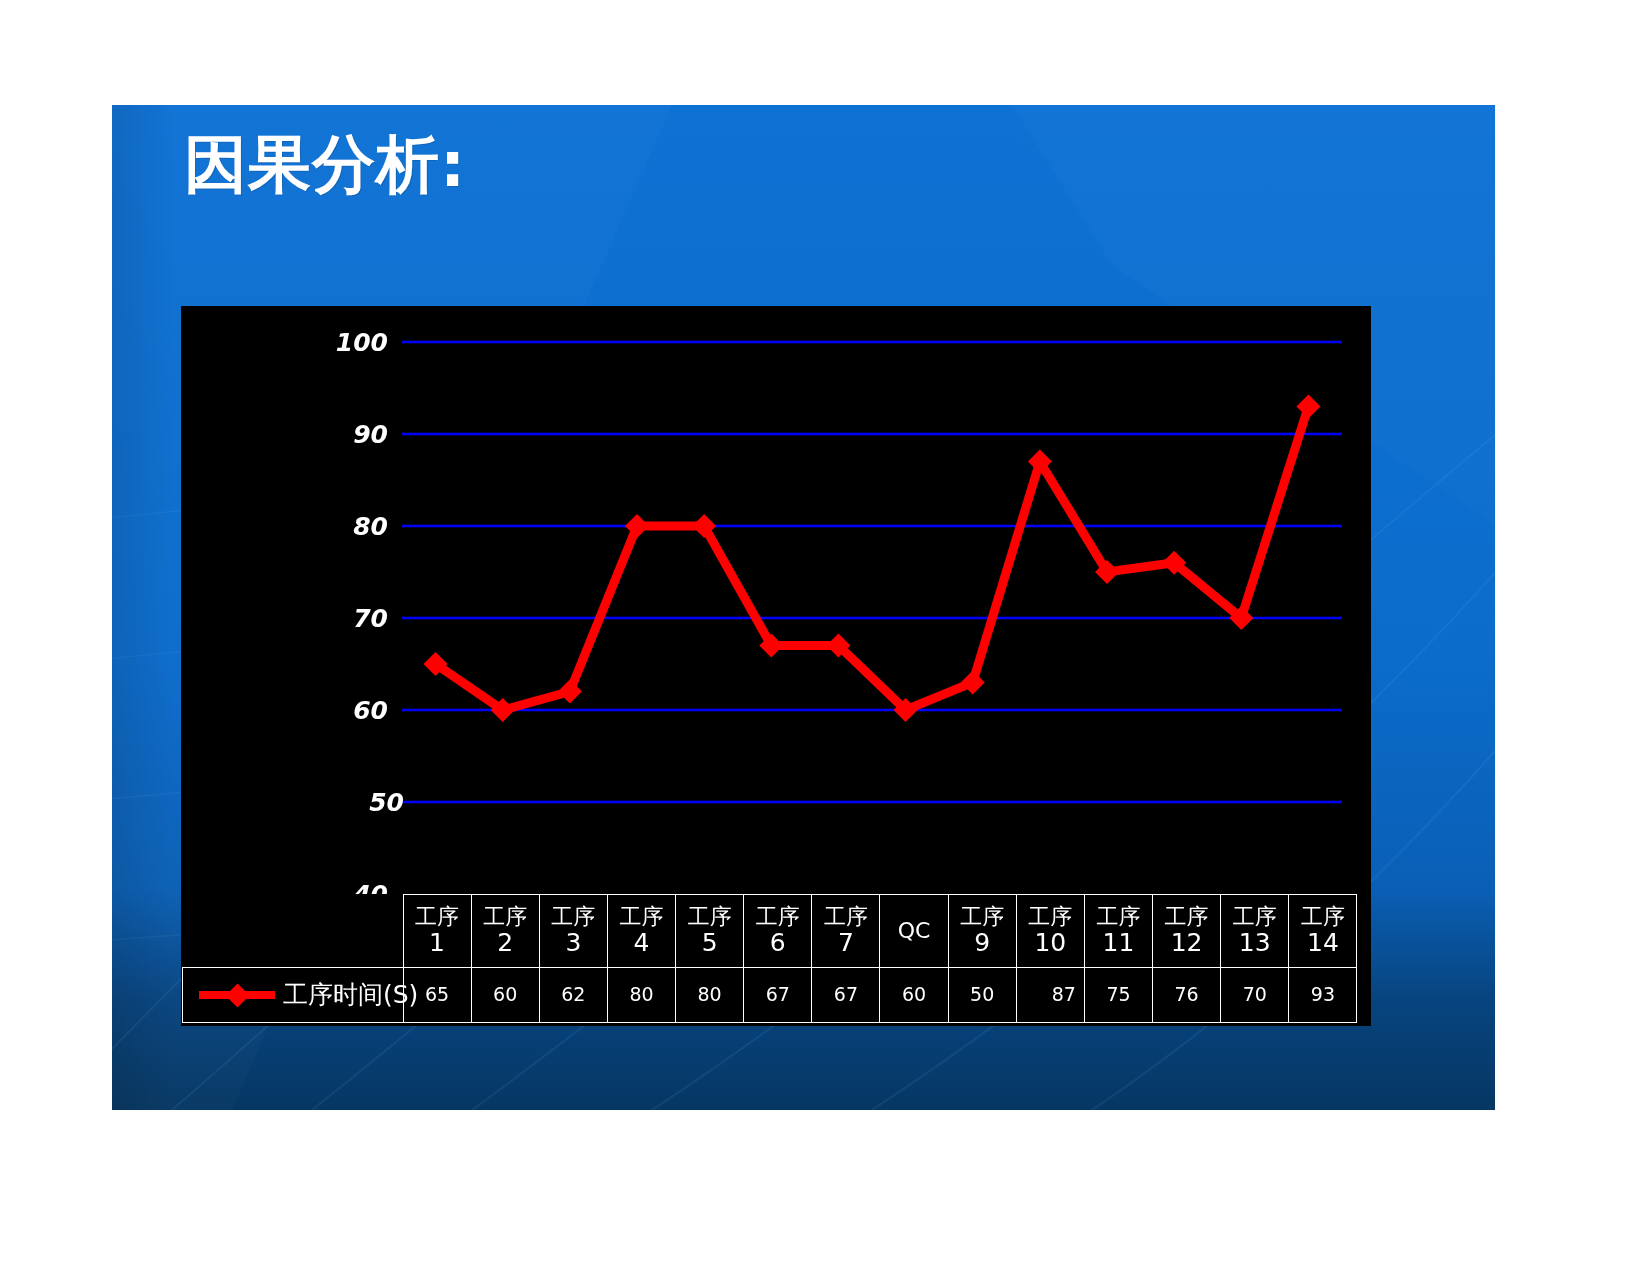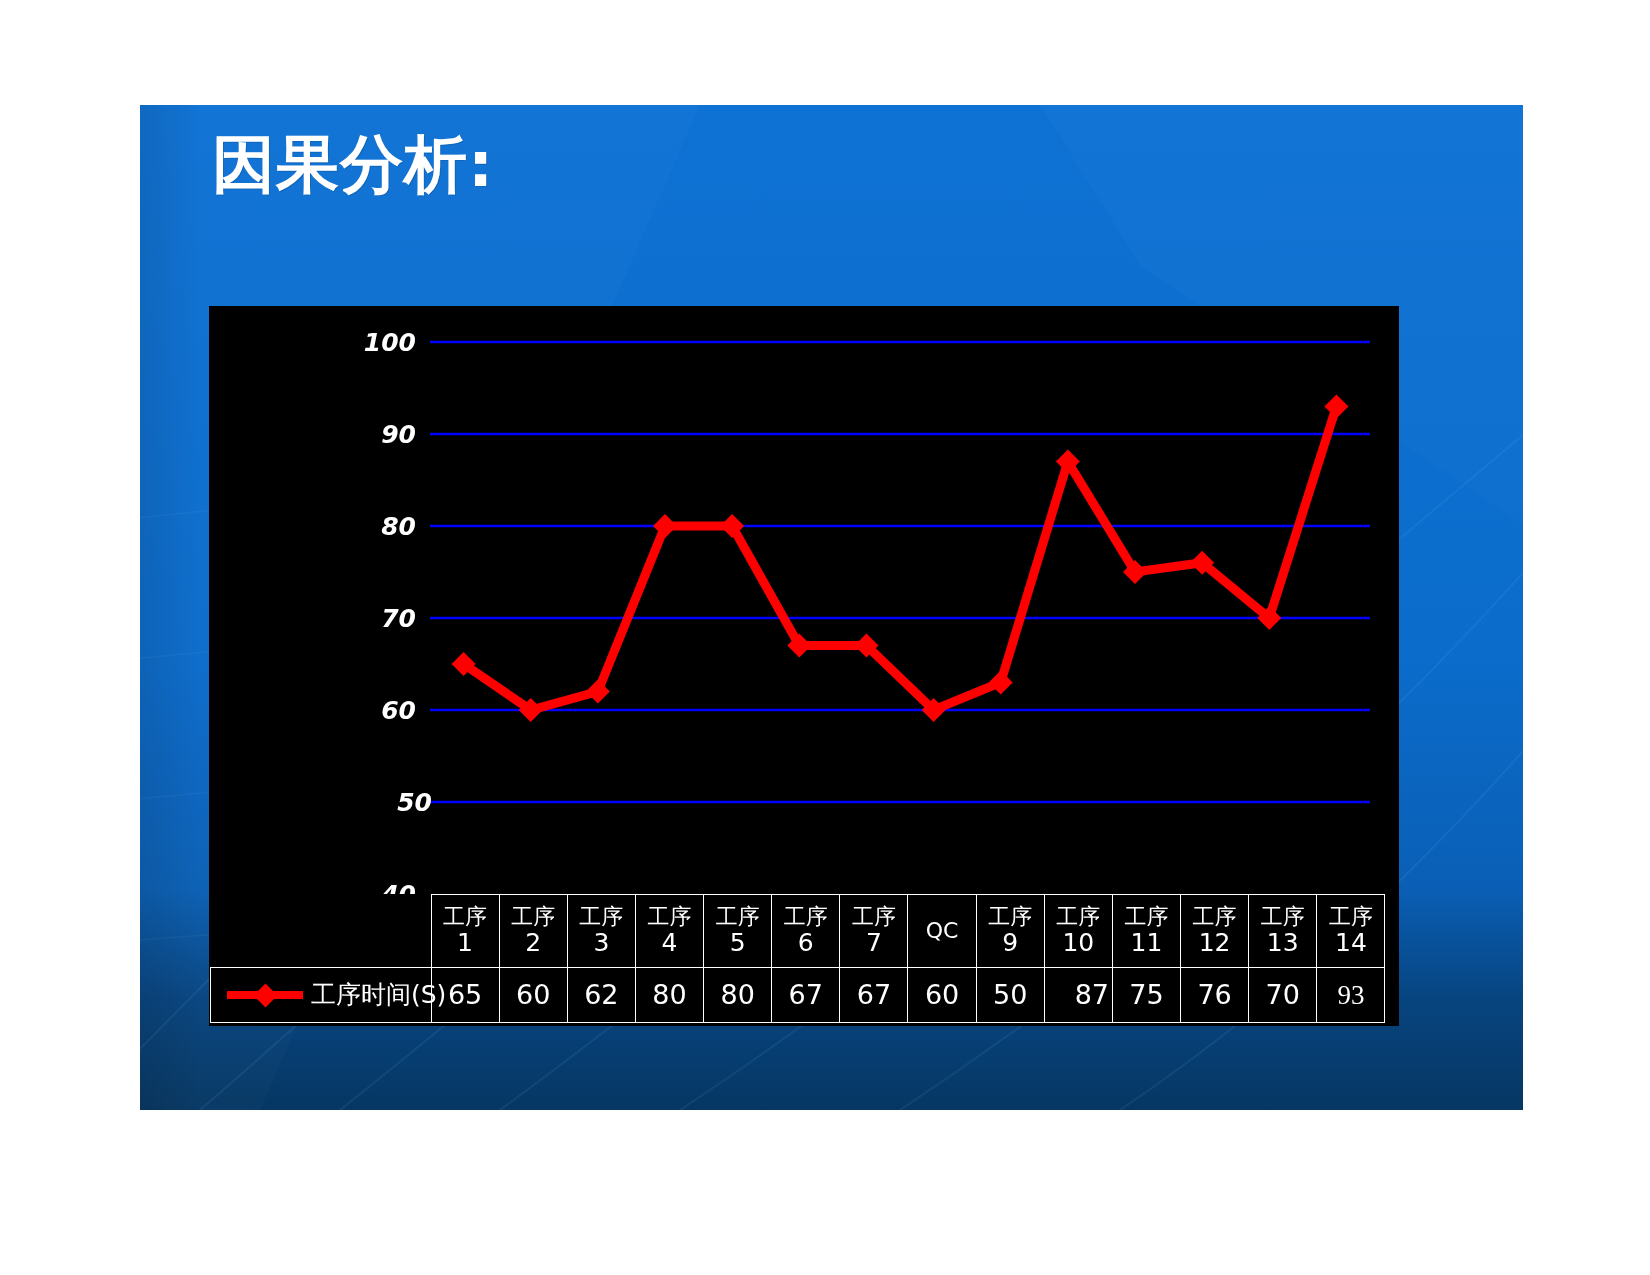--- a/index.html
+++ b/index.html
@@ -23,21 +23,20 @@
 
   
   .slide {
     position: absolute;
     left: 112px;
     top: 105px;
     width: 1383px;
     height: 1005px;
     overflow: hidden;
     background: #701a75;
-    margin-left: 28px;
   }
   .slide-bg-grad {
     position: absolute;
     inset: 0;
     background:
       linear-gradient(to bottom,
         #0e72d4 0%,
         #0b6ccb 55%,
         #0a5fb5 78%,
         #07447f 89%,
@@ -138,21 +137,21 @@
     border: 1px solid #ffffff;
     text-align: left;
     padding-left: 16px;
     white-space: nowrap;
   }
   .data-table .hdr-cell {
     height: 72px;
   }
   .data-table .val-cell {
     height: 54px;
-    font-size: 27px;
+    font-size: 19px;
   }
   .hdr-blank {
     border: 0 !important;
     background: #000000;
   }
   .cat-line1 { display:block; font-size: 22px; }
   .cat-line2 { display:block; font-size: 25px; }
   .cat-single { display:block; font-size: 22px; }
 
   .legend-wrap {
@@ -344,20 +343,20 @@
               <td class="val-cell" style="width: 67.1429px;">80</td>
               <td class="val-cell" style="width: 67.1429px;">80</td>
               <td class="val-cell" style="width: 67.1429px;">67</td>
               <td class="val-cell" style="width: 67.1429px;">67</td>
               <td class="val-cell" style="width: 67.1429px;">60</td>
               <td class="val-cell" style="width: 67.1429px;">50</td>
               <td class="val-cell" style="width: 67.1429px; padding-left: 27px;">87</td>
               <td class="val-cell" style="width: 67.1429px;">75</td>
               <td class="val-cell" style="width: 67.1429px;">76</td>
               <td class="val-cell" style="width: 67.1429px;">70</td>
-              <td class="val-cell" style="width: 67.1429px; font-family: Liberation Serif, serif;">93</td>
+              <td class="val-cell" style="width: 67.1429px;">93</td>
             </tr>
         </tbody>
       </table>
 
     </div>
   </div>
 </div>
 
 </body></html>

